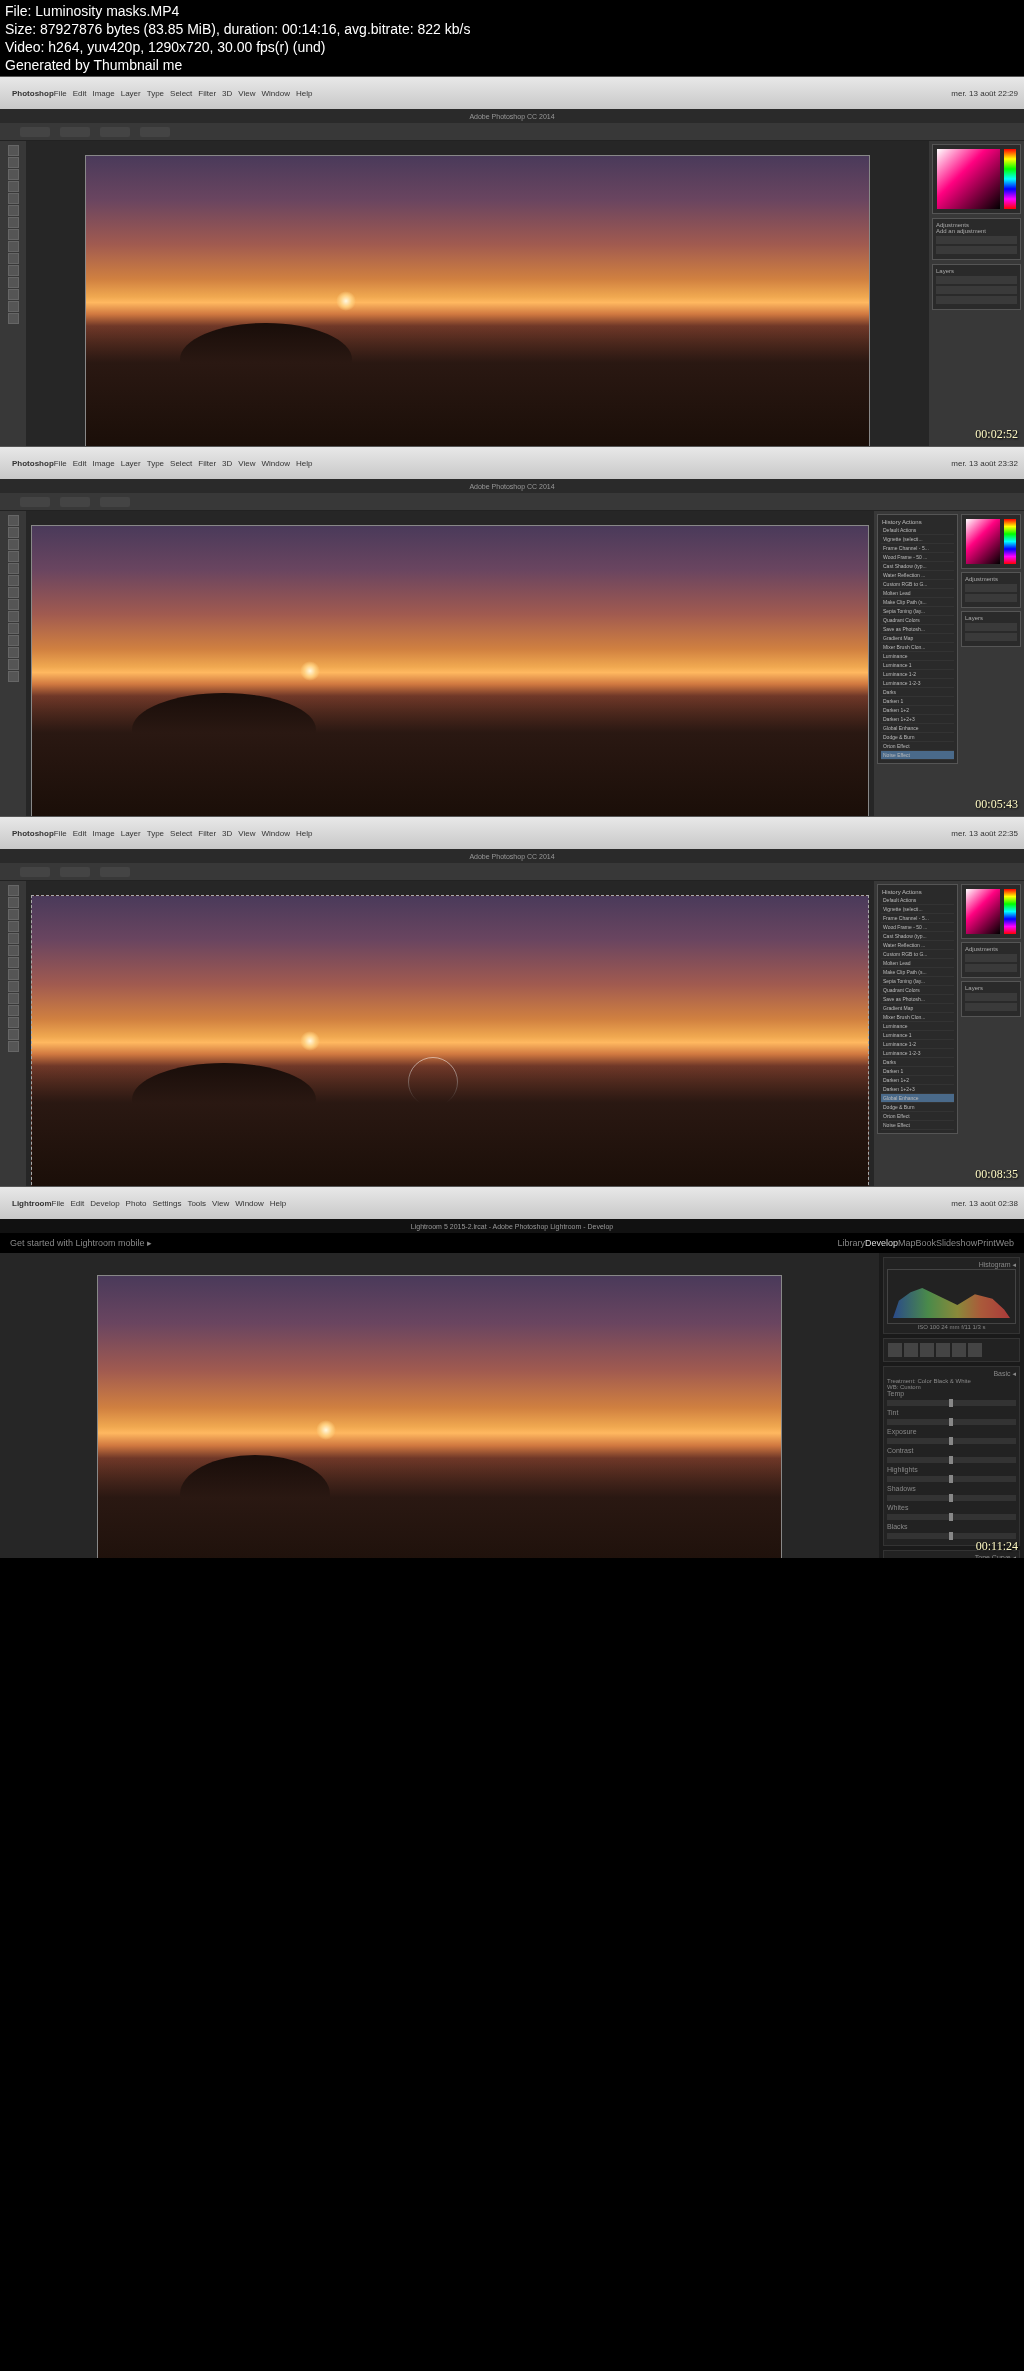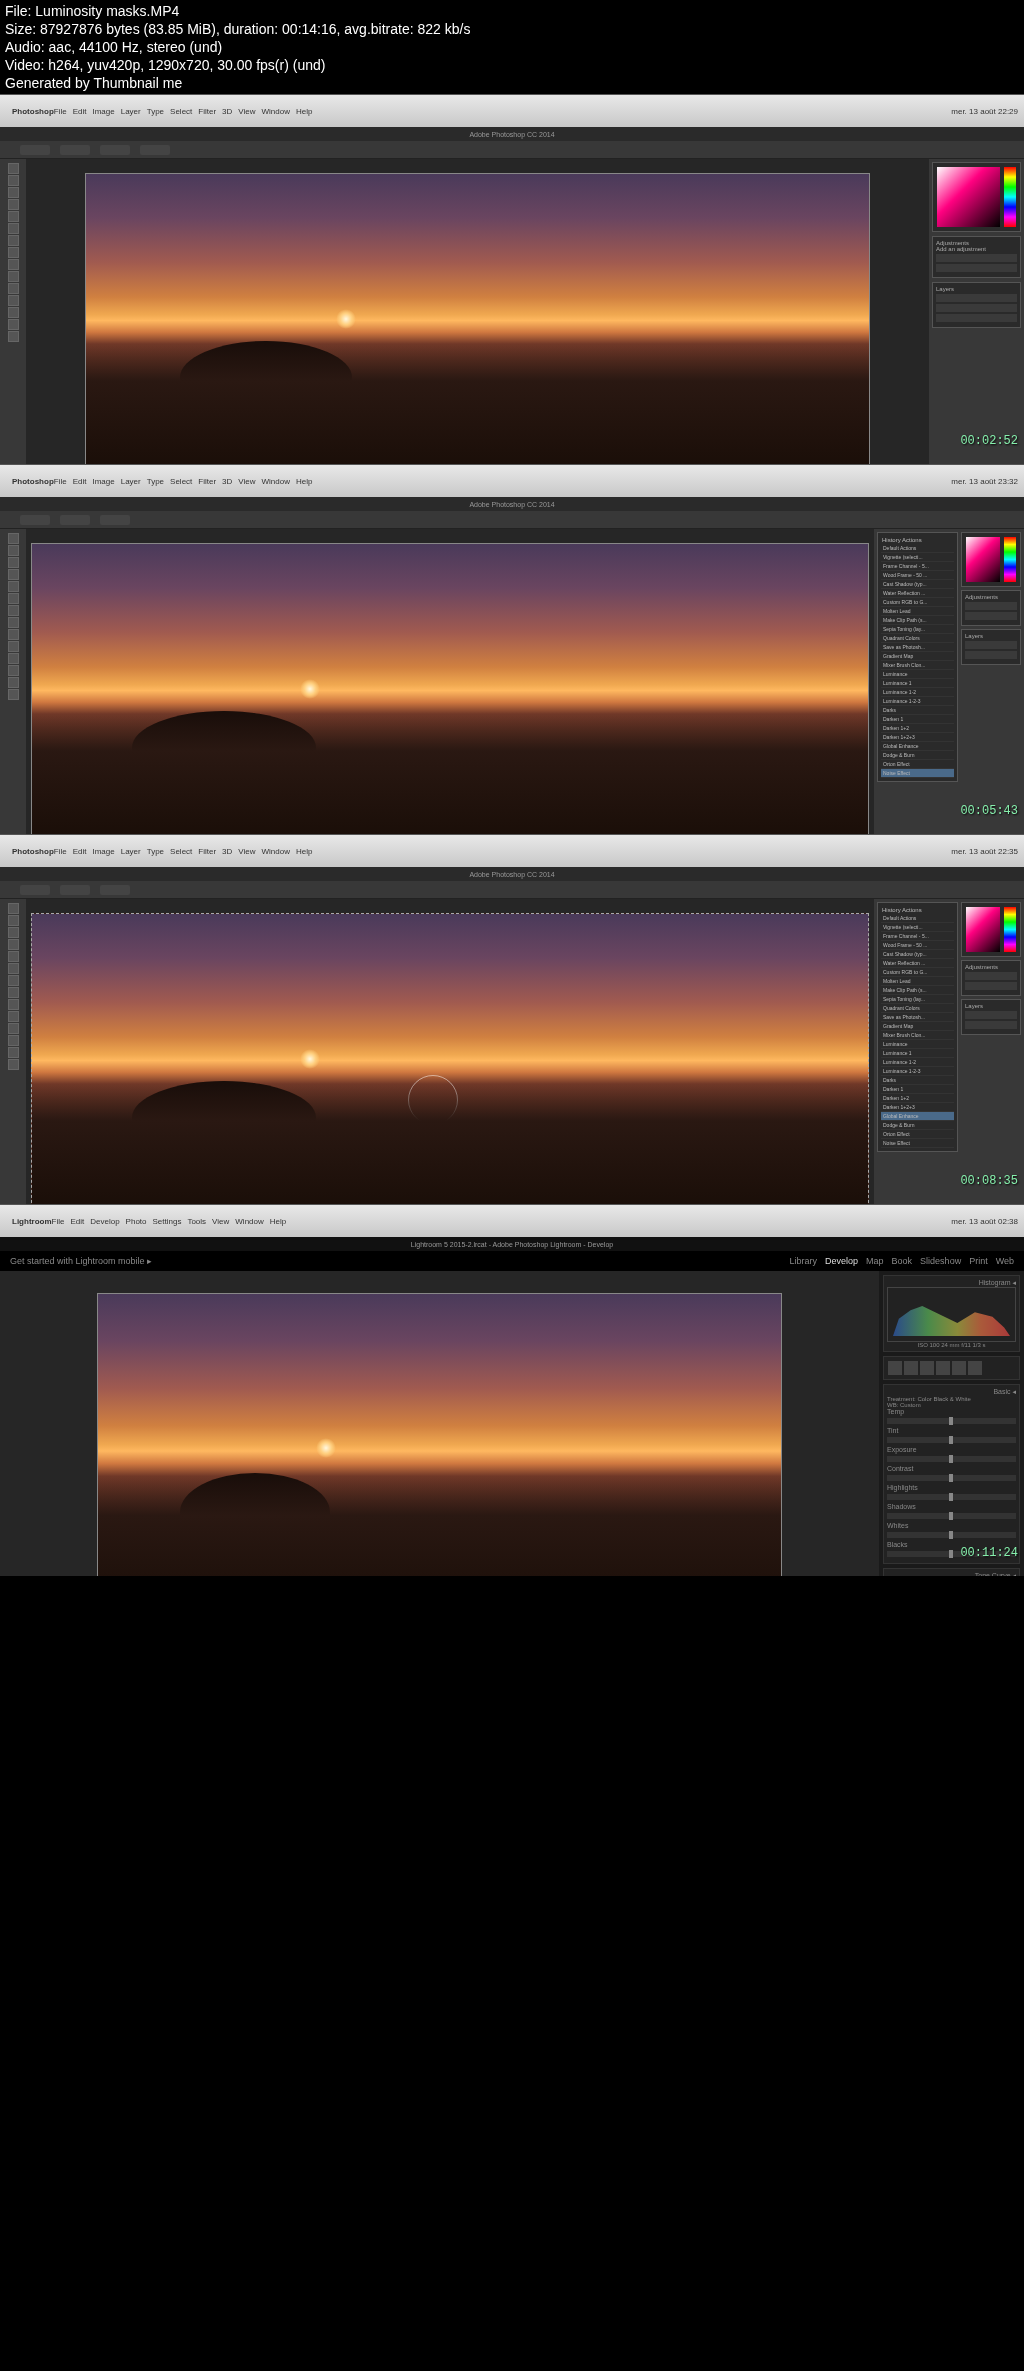--- a/index.html
+++ b/index.html
@@ -27,25 +27,25 @@
 .panels{width:95px;background:#383838;display:flex;flex-direction:column;padding:3px;gap:4px}
 .panels.wide{width:150px}
 .color-pick{height:70px;background:#2a2a2a;border:1px solid #555;position:relative}
 .color-pick .grad{position:absolute;inset:4px 20px 4px 4px;background:linear-gradient(135deg,#fff,#ff0080 40%,#000)}
 .color-pick .hue{position:absolute;right:4px;top:4px;bottom:4px;width:12px;background:linear-gradient(#f00,#ff0,#0f0,#0ff,#00f,#f0f,#f00)}
 .panel-sec{background:#2a2a2a;border:1px solid #555;padding:3px;font-size:6px;color:#aaa;min-height:30px}
 .panel-sec .row{height:8px;background:#3a3a3a;margin:2px 0}
 .actions-panel{background:#2a2a2a;border:1px solid #555;padding:3px;font-size:5px;color:#bbb;min-height:120px}
 .actions-panel .item{padding:1px 2px;border-bottom:1px solid #333}
 .actions-panel .item.sel{background:#4a6a8a}
-.ts{position:absolute;right:6px;bottom:16px;font-size:12px;color:#86efac;text-shadow:1px 1px 2px #000;font-family:Liberation Mono, monospace}
+.ts{position:absolute;right:6px;bottom:4px;font-size:12px;color:#fef9c3;text-shadow:1px 1px 2px #000;font-family:Liberation Serif, serif}
 
 .lr-frame{position:relative;background:#1a1a1a;height:372px;border-top:1px solid #555}
 .lr-top{background:#000000;height:20px;display:flex;align-items:center;padding:0 10px;font-size:9px;color:#888}
-.lr-top .mods{margin-left:auto;display:flex;gap:8px}
+.lr-top .mods{margin-left:auto;display:flex;}
 .lr-top .mods span.active{color:#ddd}
 .lr-body{display:flex;height:360px}
 .lr-canvas{flex:1;background:#262626;display:flex;align-items:center;justify-content:center}
 .lr-panels{width:145px;background:#1a1a1a;padding:4px;display:flex;flex-direction:column;gap:4px;font-size:7px;color:#888}
 .histo{height:55px;background:#222;border:1px solid #444;position:relative;overflow:hidden}
 .histo::before{content:'';position:absolute;inset:5px;background:linear-gradient(90deg,#2a4a8a 0%,#4a8a4a 30%,#8a8a3a 55%,#aa5a3a 75%,#aa3a3a 100%);clip-path:polygon(0 100%,5% 60%,15% 40%,25% 30%,40% 50%,55% 70%,70% 45%,85% 55%,95% 80%,100% 100%)}
 .lr-sec{background:#222;border:1px solid #333;padding:3px}
 .lr-sec .sl{height:6px;background:#333;margin:3px 0;position:relative}
 .lr-sec .sl::after{content:'';position:absolute;left:48%;top:-1px;width:4px;height:8px;background:#888}
 .filmstrip{height:80px;background:#181818;display:flex;align-items:center;padding:0 8px;gap:6px;overflow:hidden}
@@ -54,21 +54,20 @@
 .thumb.alt1{background:linear-gradient(180deg,#3a4a6a,#5a6a7a 50%,#2a3a4a)}
 .thumb.alt2{background:linear-gradient(180deg,#4a5a6a,#8a7a6a 50%,#3a2a1a)}
 .lr-bot{height:16px;background:#1a1a1a;font-size:7px;color:#666;padding:2px 8px}
 </style>
 </head>
 <body>
 
 <div class="header">
   <p>File: Luminosity masks.MP4</p>
   <p>Size: 87927876 bytes (83.85 MiB), duration: 00:14:16, avg.bitrate: 822 kb/s</p>
-  <p>Audio: aac, 44100 Hz, stereo (und)</p>
   <p>Video: h264, yuv420p, 1290x720, 30.00 fps(r) (und)</p>
   <p>Generated by Thumbnail me</p>
 </div>
 
 <div class="grid">
 
   <div class="frame">
     <div class="mac-bar">
       <span class="apple"></span>
       <strong>Photoshop</strong>

